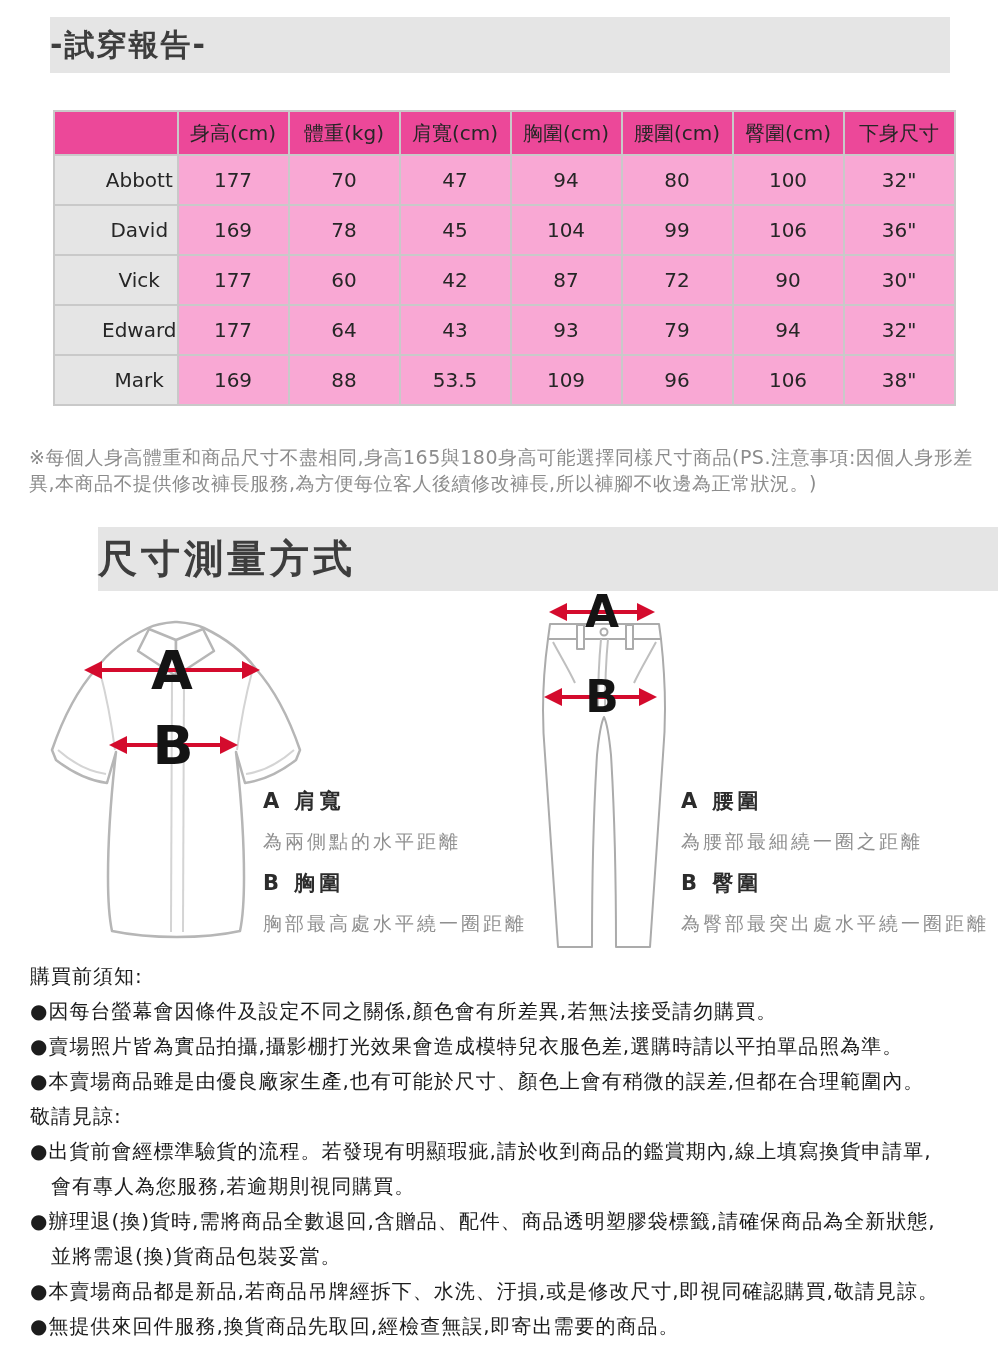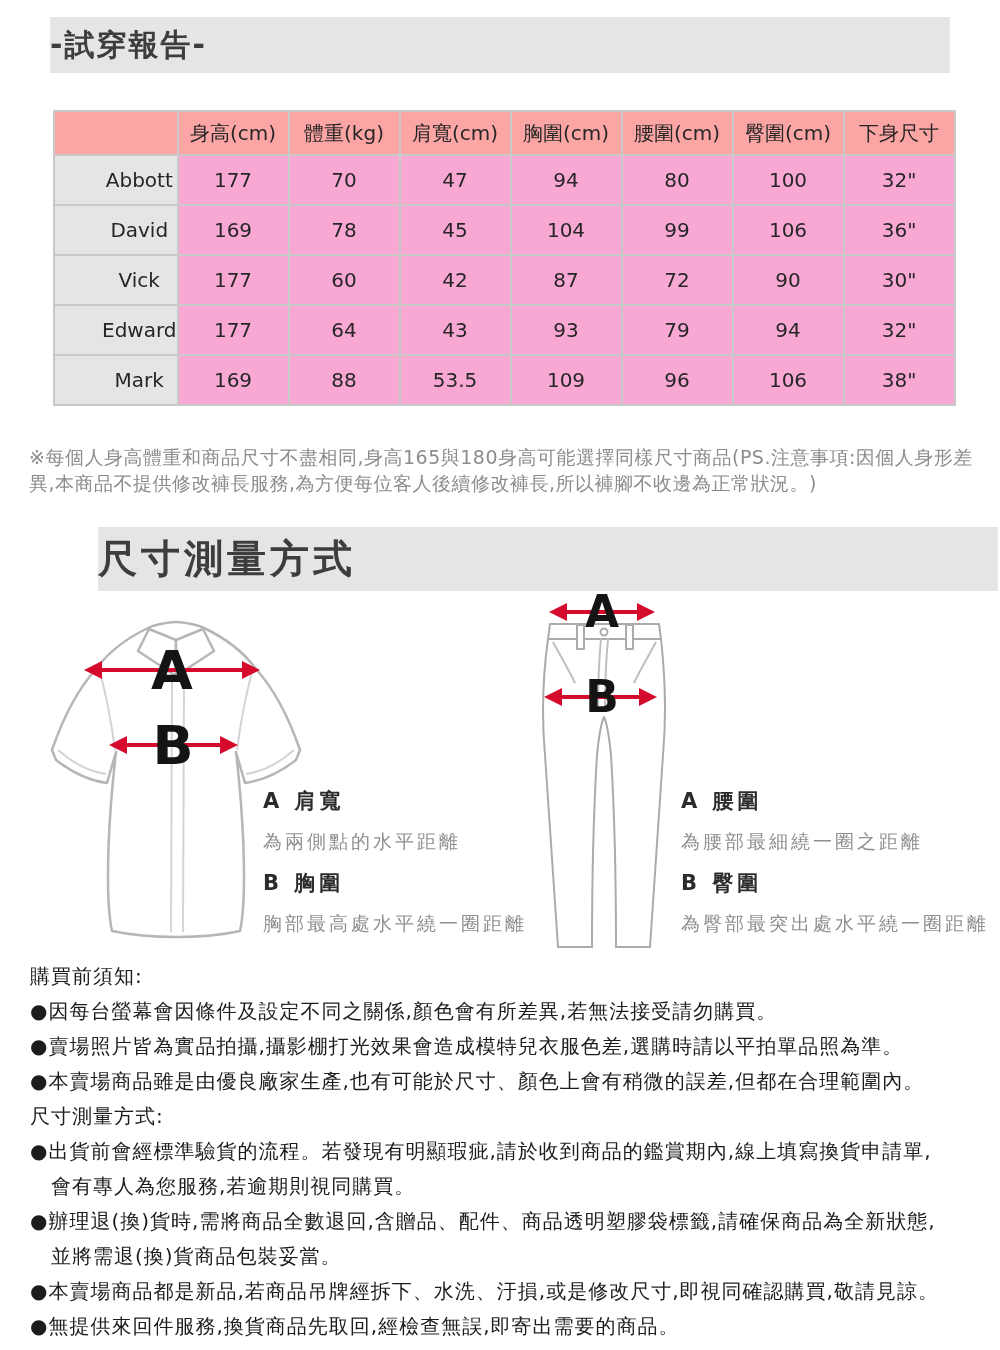--- a/index.html
+++ b/index.html
@@ -15,21 +15,21 @@
   }
   #bar-top { top:17px; height:56px; font-size:30px; }
   #bar-measure { top:527px; height:64px; font-size:39px; letter-spacing:4px;margin-left:48px; }
 
   .table-wrap { position:absolute; top:110px; left:53px; }
   table { border-collapse:collapse; }
   th, td {
     border:2px solid #c9c9c9; text-align:center; vertical-align:middle;
     font-weight:normal; font-size:20px; color:#262626; padding:0;
   }
-  thead th { background:#fca5a5; height:42px; width:109px; }
+  thead th { background:#ec4899; height:42px; width:109px; }
   thead th:first-child { width:108px; }
   tbody th { background:#e5e5e5; height:48px;padding-left:47px; }
   tbody td { background:#f9a8d4; height:48px; }
 
   .size-note {
     position:absolute; top:444px; left:29px; width:950px;
     font-size:19px; line-height:26px; letter-spacing:0.5px; color:#8c8c8c;
   }
 
   .diagram-svg { position:absolute; }
@@ -205,20 +205,20 @@
   <div class="d">為腰部最細繞一圈之距離</div>
   <div class="t">B 臀圍</div>
   <div class="d">為臀部最突出處水平繞一圈距離</div>
 </div>
 
 <div class="notices">
     <div class="notice-line heading">購買前須知:</div>
     <div class="notice-line bullet">●因每台螢幕會因條件及設定不同之關係,顏色會有所差異,若無法接受請勿購買。</div>
     <div class="notice-line bullet">●賣場照片皆為實品拍攝,攝影棚打光效果會造成模特兒衣服色差,選購時請以平拍單品照為準。</div>
     <div class="notice-line bullet">●本賣場商品雖是由優良廠家生產,也有可能於尺寸、顏色上會有稍微的誤差,但都在合理範圍內。</div>
-    <div class="notice-line heading">尺寸測量方式:</div>
+    <div class="notice-line heading">敬請見諒:</div>
     <div class="notice-line bullet">●出貨前會經標準驗貨的流程。若發現有明顯瑕疵,請於收到商品的鑑賞期內,線上填寫換貨申請單,</div>
     <div class="notice-line cont">會有專人為您服務,若逾期則視同購買。</div>
     <div class="notice-line bullet">●辦理退(換)貨時,需將商品全數退回,含贈品、配件、商品透明塑膠袋標籤,請確保商品為全新狀態,</div>
     <div class="notice-line cont">並將需退(換)貨商品包裝妥當。</div>
     <div class="notice-line bullet">●本賣場商品都是新品,若商品吊牌經拆下、水洗、汙損,或是修改尺寸,即視同確認購買,敬請見諒。</div>
     <div class="notice-line bullet">●無提供來回件服務,換貨商品先取回,經檢查無誤,即寄出需要的商品。</div>
   </div>
 
 </body></html>

